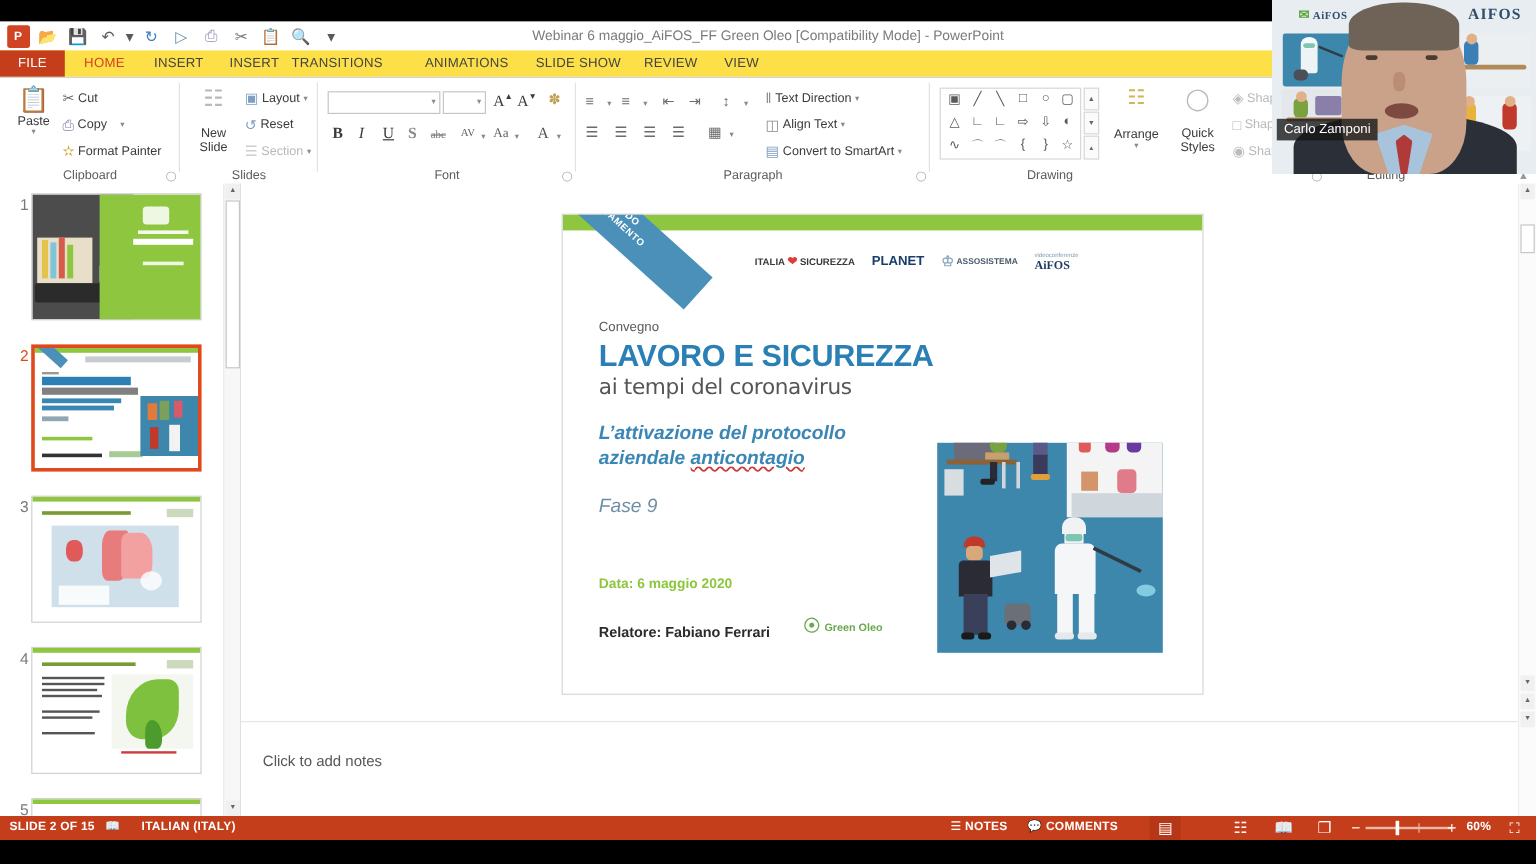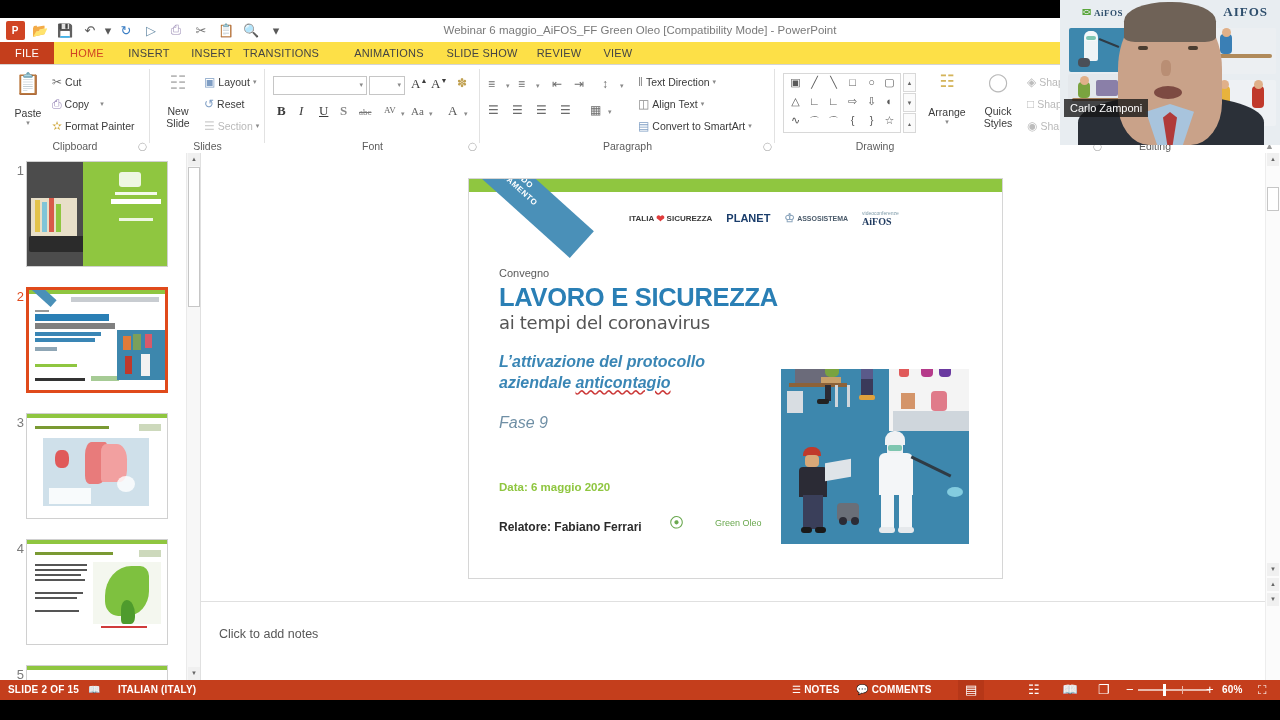--- a/index.html
+++ b/index.html
@@ -119,21 +119,21 @@
            color:#2a7fb5; letter-spacing:-.3px; }
   .sl-t2 { position:absolute; left:30px; top:133px; font-size:18px; color:#555;
            letter-spacing:-.3px; font-family:"DejaVu Sans", sans-serif; }
   .sl-t3 { position:absolute; left:30px; top:172px; font-size:16px; font-style:italic;
            font-weight:bold; color:#3a86b5; line-height:1.32; }
   .sl-und { text-decoration:underline; text-decoration-color:#cc3b3b; text-decoration-style:wavy; }
   .sl-fase { position:absolute; left:30px; top:235px; font-size:16px; color:#6f8fa5; font-style:italic; }
   .sl-data { position:absolute; left:30px; top:302px; font-size:11.5px; font-weight:bold; color:#8fc640; }
   .sl-rel { position:absolute; left:30px; top:341px; font-size:12px; font-weight:bold; color:#2b2b2b; }
   .sl-go { position:absolute; left:200px; top:336px; display:flex; align-items:center; gap:3px; }
-  .sl-gotext { font-size:9px; color:#6aa84f; font-weight:normal;margin-left:28px; }
+  .sl-gotext { font-size:9px; color:#6aa84f; font-weight:bold; }
   .sl-pic { position:absolute; left:312px; top:190px; width:188px; height:175px; background:#3d87ad;
             overflow:hidden; }
   .pp { position:absolute; }
   .sl-white { position:absolute; background:#f4f4f4; }
 
   
   .mt { position:absolute; }
   .mt-green { background:#8fc640; }
 
   
@@ -195,21 +195,21 @@
     <div class="tab" style="left:530px;width:58px;">REVIEW</div>
     <div class="tab" style="left:594px;width:48px;">VIEW</div>
   </div>
   <div class="ribbon-sep"></div>
 
   <div class="ribbon">
 
     <div class="rgroup" style="left:0;width:150px;">
       <div class="bigbtn" style="left:8px;top:8px;width:40px;">
         <div style="font-size:21px;color:#d9b55c;line-height:1;">📋</div>
-        <div style="margin-top:13px;">Paste</div>
+        <div style="margin-top:1px;">Paste</div>
         <div class="tinyc">▾</div>
       </div>
       <div class="smbtn" style="left:52px;top:11px;">
         <span class="ico" style="color:#6a6a6a;">✂</span>
         <span>Cut</span>
       </div>
       <div class="smbtn" style="left:52px;top:33px;">
         <span class="ico" style="color:#8d7bb0;">⎙</span>
         <span>Copy</span>
         <span class="tinyc" style="margin-left:8px;">▾</span>

